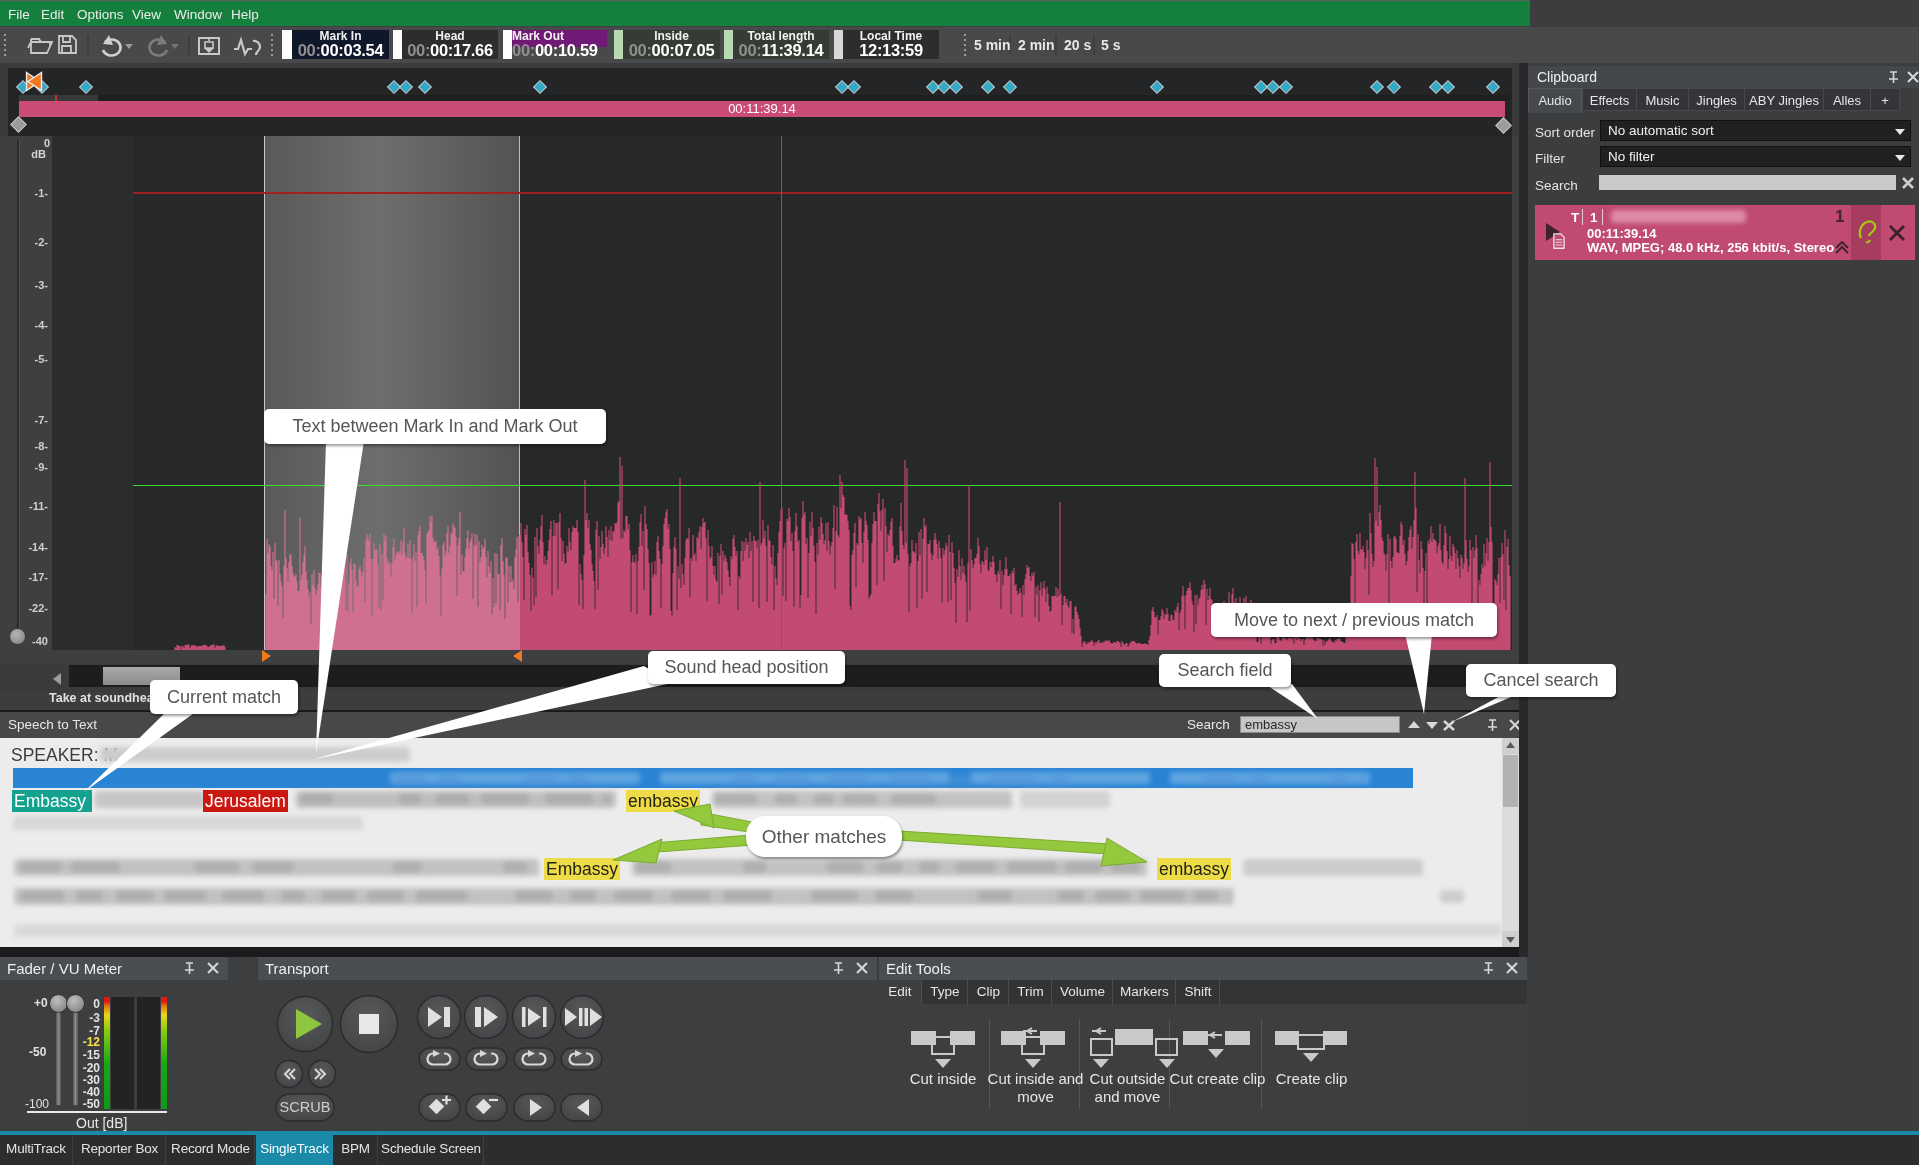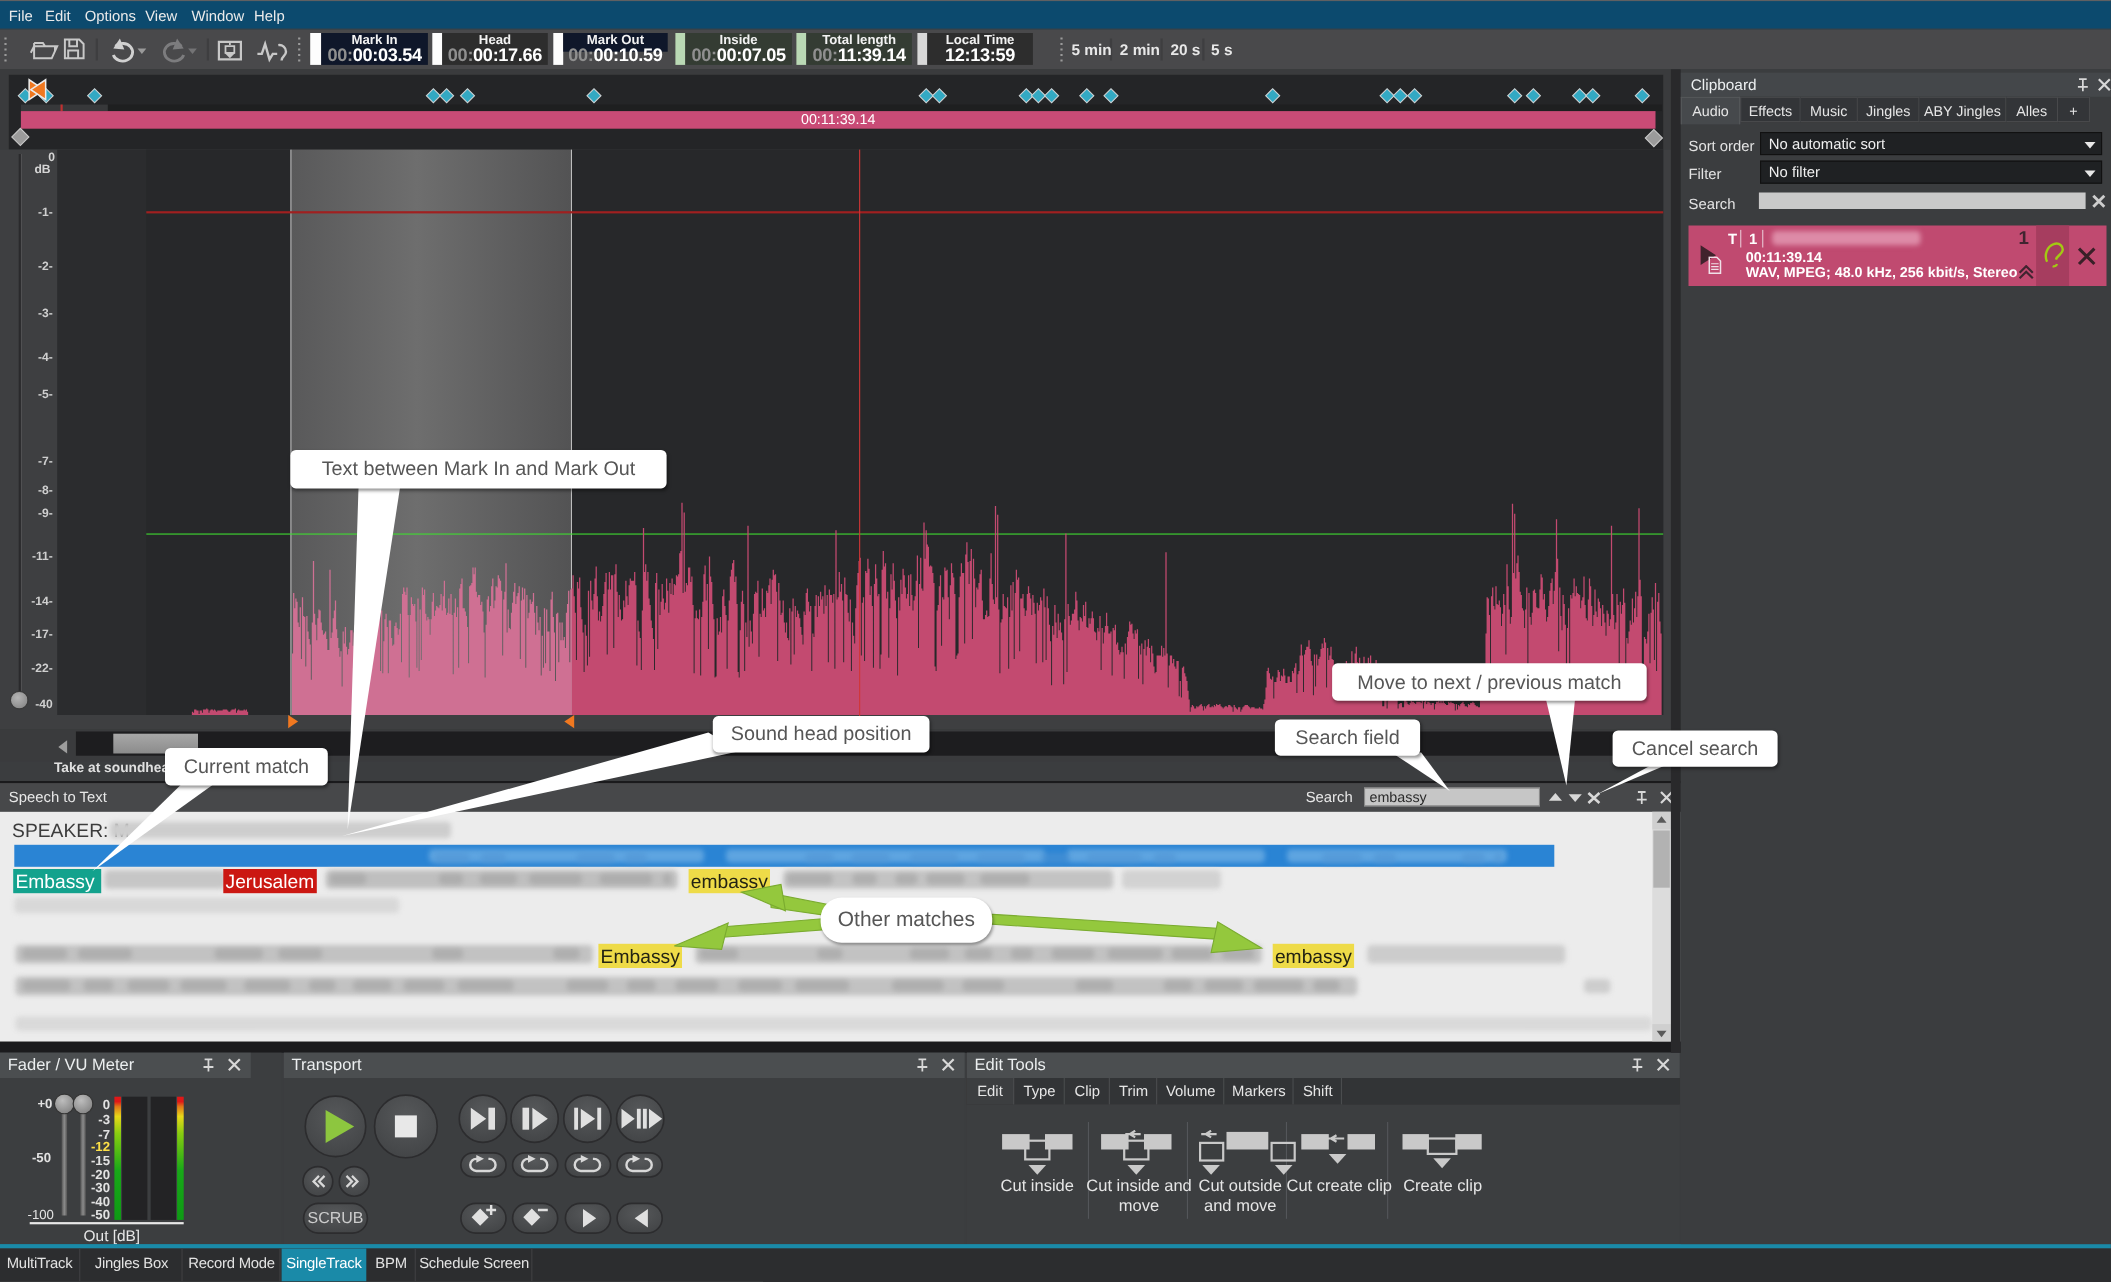--- a/index.html
+++ b/index.html
@@ -4,21 +4,21 @@
 html,body{width:1919px;height:1165px;overflow:hidden;background:#3b3d3f;font-family:"Liberation Sans",sans-serif}
 .a{position:absolute}
 #page{position:relative;width:1919px;height:1165px;overflow:hidden}
 .ttl{background:#4b4e50;color:#eceff0;font-size:15px;line-height:23px;padding-left:7px}
 .co{position:absolute;background:#fff;border-radius:5px;color:#565656;font-size:18px;display:flex;align-items:center;justify-content:center;box-shadow:1px 2px 3px rgba(0,0,0,.4);z-index:40;white-space:nowrap}
 .blur{position:absolute;border-radius:4px;filter:blur(2.6px)}
 .hl{position:absolute;font-size:17.5px;line-height:22px;padding:0 2px;z-index:5}
 </style></head><body>
 <div id="page">
 
-<div class="a" style="left:0;top:0;width:1919px;height:27px;background:#0c4a6e;border-top:1px solid #606062;border-bottom:1px solid #3f3f41;color:#ebebeb;font-size:13.5px">
+<div class="a" style="left:0;top:0;width:1530px;height:27px;background:#15803d;border-top:1px solid #606062;border-bottom:1px solid #3f3f41;color:#ebebeb;font-size:13.5px">
 <span class="a" style="left:8px;top:6px">File</span>
 <span class="a" style="left:41px;top:6px">Edit</span>
 <span class="a" style="left:77px;top:6px">Options</span>
 <span class="a" style="left:132px;top:6px">View</span>
 <span class="a" style="left:174px;top:6px">Window</span>
 <span class="a" style="left:231px;top:6px">Help</span>
 </div>
 
 <div class="a" style="left:0;top:27px;width:1919px;height:36px;background:#49494b">
 <svg class="a" style="left:0;top:0" width="1160" height="36" viewBox="0 0 1160 36">
@@ -67,21 +67,21 @@
 <div class="a" style="left:292px;top:30px;width:97px;height:29px;background:#0f172a;text-align:center">
  <div style="color:#f2f2f2;font-size:12px;font-weight:bold;line-height:13px">Mark In</div>
  <div style="font-size:16.5px;font-weight:bold;line-height:15px;color:#fff;letter-spacing:-0.3px"><span style="color:#8f8f8f">00:</span>00:03.54</div>
 </div>
 <div class="a" style="left:393px;top:30px;width:9px;height:29px;background:#fdfdfd"></div>
 <div class="a" style="left:402px;top:30px;width:96px;height:29px;background:#2d2d2d;text-align:center">
  <div style="color:#f2f2f2;font-size:12px;font-weight:bold;line-height:13px">Head</div>
  <div style="font-size:16.5px;font-weight:bold;line-height:15px;color:#fff;letter-spacing:-0.3px"><span style="color:#8f8f8f">00:</span>00:17.66</div>
 </div>
 <div class="a" style="left:503px;top:30px;width:9px;height:29px;background:#fdfdfd"></div>
-<div class="a" style="left:512px;top:30px;width:95px;height:17px;background:#0f172a;text-align:center">
+<div class="a" style="left:512px;top:30px;width:95px;height:17px;background:#701a75;">
  <div style="color:#f2f2f2;font-size:12px;font-weight:bold;line-height:13px">Mark Out</div>
  <div style="font-size:16.5px;font-weight:bold;line-height:15px;color:#fff;letter-spacing:-0.3px"><span style="color:#8f8f8f">00:</span>00:10.59</div>
 </div>
 <div class="a" style="left:614px;top:30px;width:9px;height:29px;background:#b9d8b4"></div>
 <div class="a" style="left:623px;top:30px;width:97px;height:29px;background:#343c33;text-align:center">
  <div style="color:#f2f2f2;font-size:12px;font-weight:bold;line-height:13px">Inside</div>
  <div style="font-size:16.5px;font-weight:bold;line-height:15px;color:#fff;letter-spacing:-0.3px"><span style="color:#8f8f8f">00:</span>00:07.05</div>
 </div>
 <div class="a" style="left:724px;top:30px;width:9px;height:29px;background:#b9d8b4"></div>
 <div class="a" style="left:733px;top:30px;width:96px;height:29px;background:#343c33;text-align:center">
@@ -471,21 +471,21 @@
  <div class="a" style="left:14px;top:113px;width:100px;text-align:center;color:#e6e6e6;font-size:15px">Cut inside</div>
  <div class="a" style="left:104px;top:113px;width:105px;text-align:center;color:#e6e6e6;font-size:15px;line-height:18px">Cut inside and move</div>
  <div class="a" style="left:196px;top:113px;width:105px;text-align:center;color:#e6e6e6;font-size:15px;line-height:18px">Cut outside and move</div>
  <div class="a" style="left:286px;top:113px;width:105px;text-align:center;color:#e6e6e6;font-size:15px">Cut create clip</div>
  <div class="a" style="left:380px;top:113px;width:105px;text-align:center;color:#e6e6e6;font-size:15px">Create clip</div>
 </div>
 
 <div class="a" style="left:0;top:1131px;width:1919px;height:4px;background:#1a8aa8"></div>
 <div class="a" style="left:0;top:1135px;width:1919px;height:30px;background:#2c2d2f;color:#e3e3e3;font-size:13.5px;letter-spacing:-0.2px">
  <div class="a" style="left:0;top:0;width:73px;height:30px;text-align:center;line-height:28px;border-right:1px solid #404042">MultiTrack</div>
- <div class="a" style="left:74px;top:0;width:92px;height:30px;text-align:center;line-height:28px;border-right:1px solid #404042">Jingles Box</div>
+ <div class="a" style="left:74px;top:0;width:92px;height:30px;text-align:center;line-height:28px;border-right:1px solid #404042">Reporter Box</div>
  <div class="a" style="left:167px;top:0;width:88px;height:30px;text-align:center;line-height:28px;border-right:1px solid #404042">Record Mode</div>
  <div class="a" style="left:256px;top:0;width:77px;height:30px;text-align:center;line-height:28px;background:#1a8aa8;color:#fff">SingleTrack</div>
  <div class="a" style="left:334px;top:0;width:44px;height:30px;text-align:center;line-height:28px;border-right:1px solid #404042">BPM</div>
  <div class="a" style="left:379px;top:0;width:105px;height:30px;text-align:center;line-height:28px;border-right:1px solid #404042">Schedule Screen</div>
 </div>
 
 <div class="a" style="left:1519px;top:63px;width:9px;height:894px;background:#29292b"></div>
 <div class="a" style="left:1528px;top:63px;width:391px;height:1068px;background:#3b3d3f">
  <div class="a" style="left:0;top:3px;width:391px;height:22px;background:#44474a;color:#eceff0;font-size:14px;line-height:22px;padding-left:9px">Clipboard</div>
  <svg class="a" style="left:358px;top:7px" width="14" height="14">

